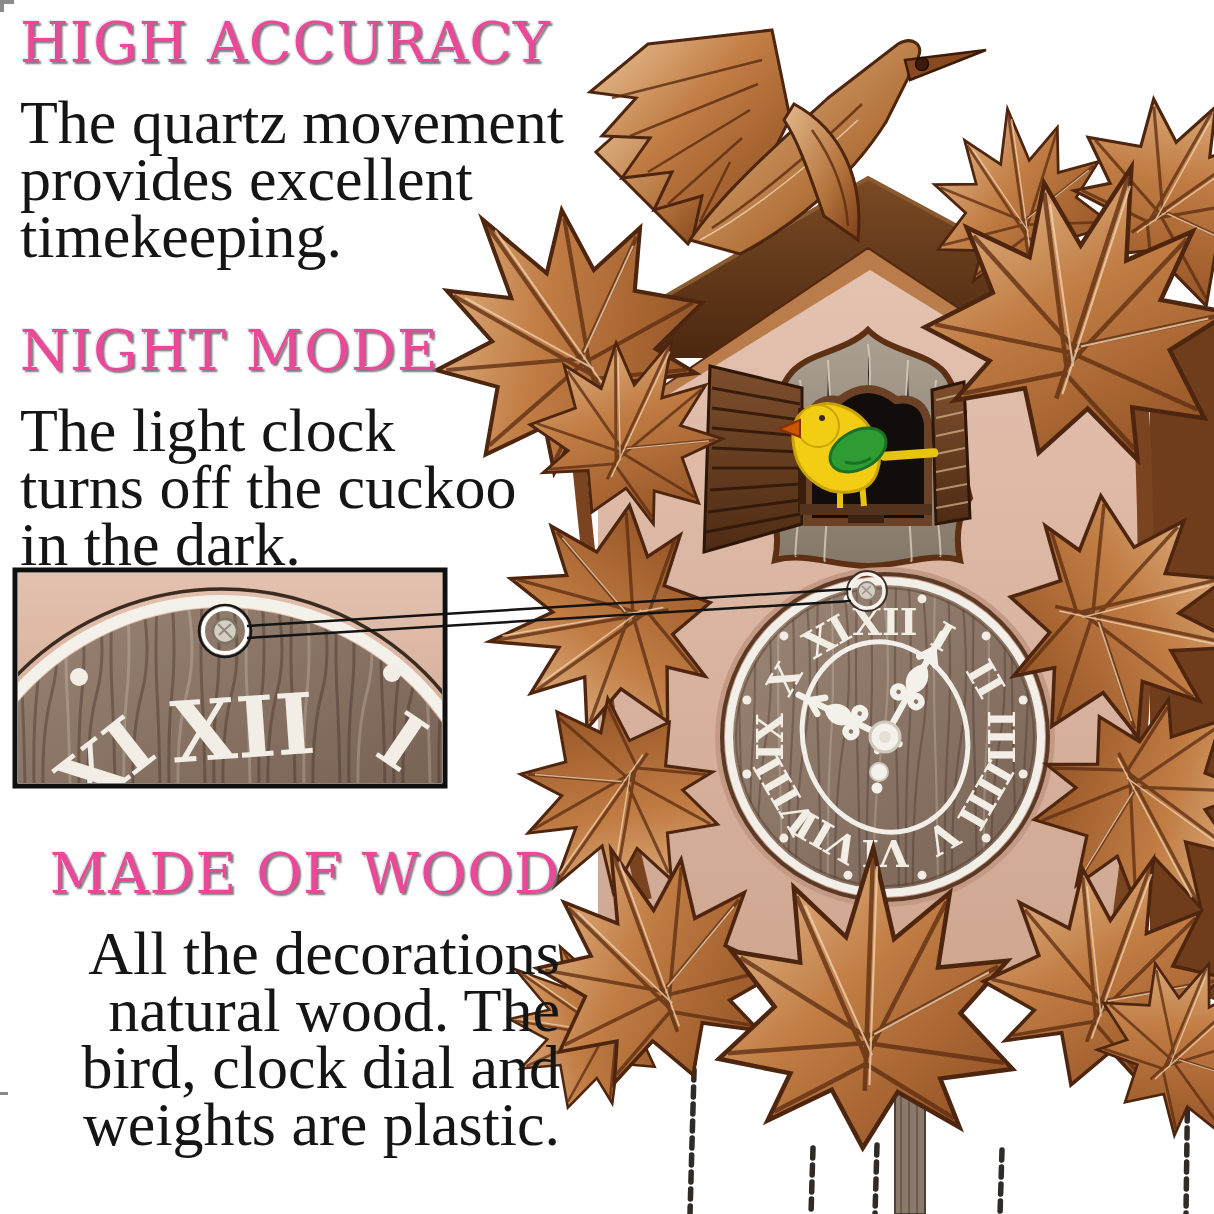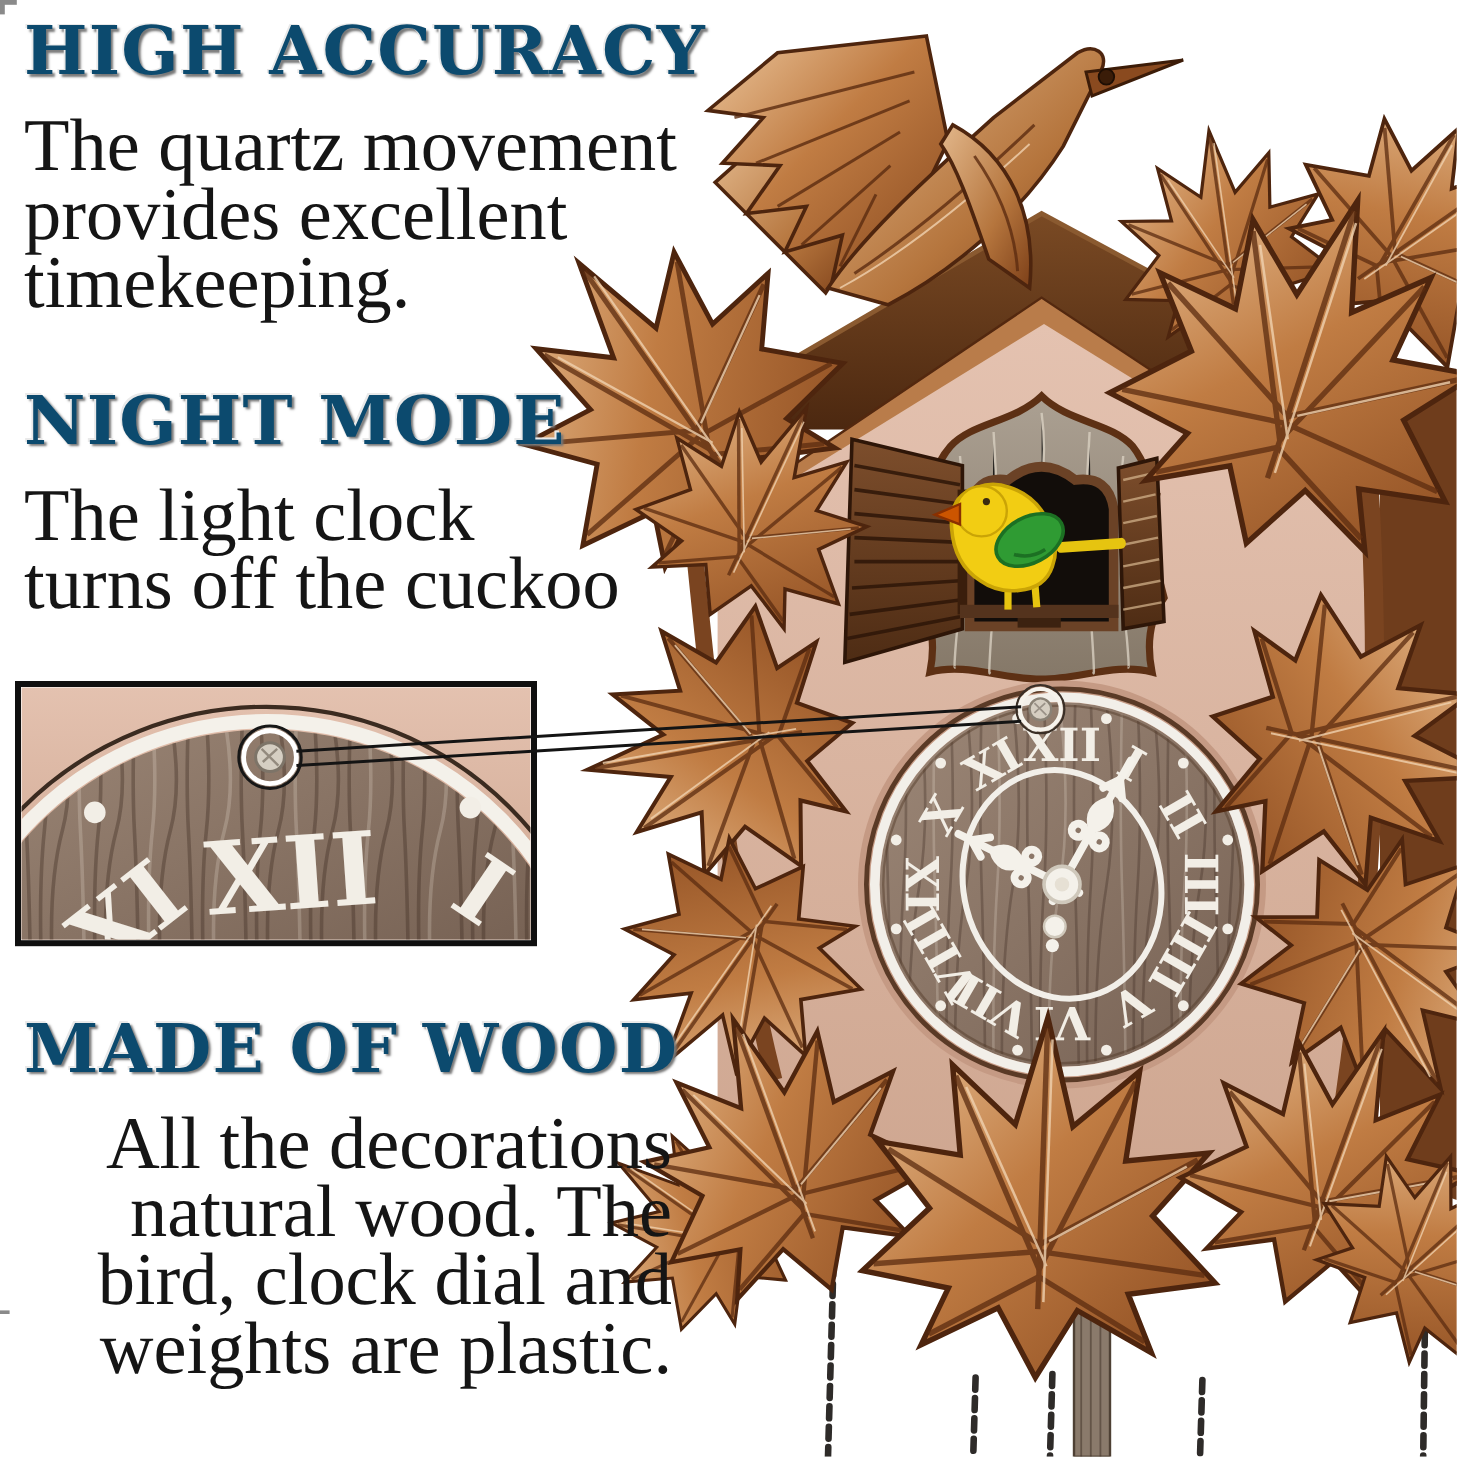--- a/index.html
+++ b/index.html
@@ -1,21 +1,21 @@
 <!DOCTYPE html>
 <html><head>
 <meta charset="utf-8">
 <style>
   html,body{margin:0;padding:0;background:#fff;}
   #canvas{position:relative;width:1214px;height:1214px;background:#fff;overflow:hidden;
           font-family:"Liberation Serif",serif;}
   #art{position:absolute;left:0;top:0;}
   .sec{position:absolute;left:20px;width:540px;color:#151515;}
-  .sec h2{margin:0;font-family:"DejaVu Serif",serif;font-weight:bold;font-size:56px;line-height:62px;
-          letter-spacing:1px;color:#0c4a6e;white-space:nowrap;
+  .sec h2{margin:0;font-family:"DejaVu Serif",serif;font-weight:normal;font-size:56px;line-height:62px;
+          letter-spacing:1px;color:#ec4899;white-space:nowrap;
           text-shadow:-1.5px -1.5px 0 #e9e9e9, 2px 2px 2px #777;}
   .sec .body{margin-top:20px;font-size:62px;line-height:57px;}
   .sec .body div{white-space:nowrap;}
   #sec-1{top:12px;}
   #sec-2{top:320px;}
   #sec-3{top:843px;text-align:right;}
   .corner-mark{position:absolute;background:#8a8a8a;}
 </style>
 </head>
 <body>
@@ -364,20 +364,21 @@
       <div>provides excellent</div>
       <div>timekeeping.</div>
     </div>
   </div>
 
   <div class="sec" id="sec-2">
     <h2>NIGHT MODE</h2>
     <div class="body">
       <div>The light clock</div>
       <div>turns off the cuckoo</div>
+      <div>in the dark.</div>
     </div>
   </div>
 
   <div class="sec" id="sec-3">
     <h2>MADE OF WOOD</h2>
     <div class="body">
       <div>All the decorations</div>
       <div>natural wood. The</div>
       <div>bird, clock dial and</div>
       <div>weights are plastic.</div>

